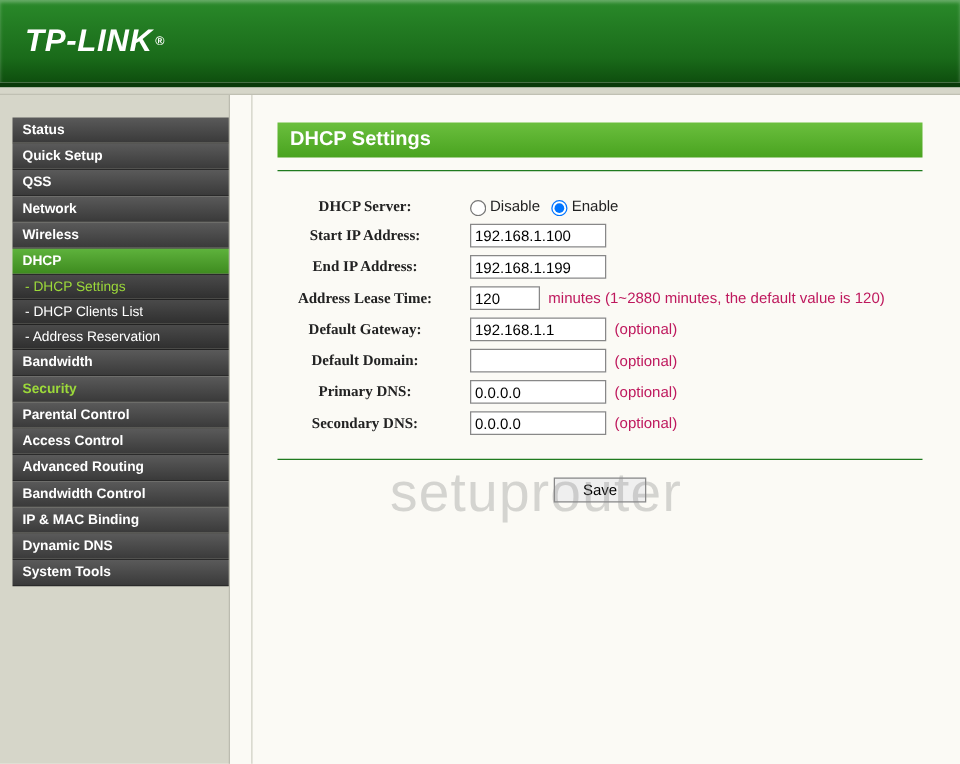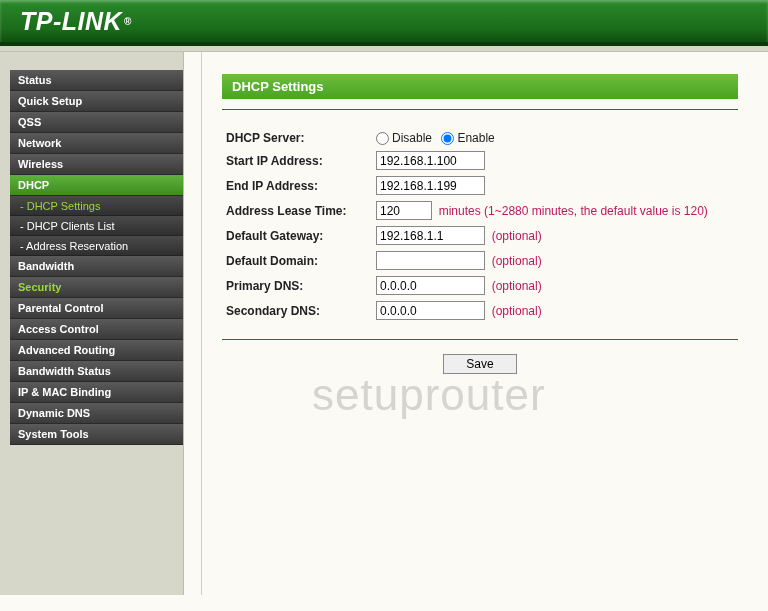--- a/index.html
+++ b/index.html
@@ -7,21 +7,21 @@
   font-family: Arial, Helvetica, sans-serif;
   font-size: 12px;
   background: #fbfaf5;
   width: 768px;
   height: 611px;
   overflow: hidden;
   position: relative;
 }
 .header {
   background: linear-gradient(to bottom, #2a8a2a 0%, #1a6b1a 70%, #0e4e0e 100%);
-  height: 46px;
+  height: 70px;
   border-bottom: 4px solid #0a3a0a;
   display: flex;
   align-items: center;
   padding-left: 20px;
   box-shadow: inset 0 2px 3px rgba(255,255,255,0.3);
 }
 .brand {
   color: #fff;
   font-size: 25px;
   font-weight: bold;
@@ -79,45 +79,46 @@
   border-right: 1px solid #d0d0c3;
 }
 .content {
   flex: 1;
   padding: 22px 30px 0 20px;
   position: relative;
 }
 .panel-title {
   background: linear-gradient(to bottom, #6bbf3e, #49a31f);
   color: #fff;
-  font-size: 13px;
+  font-size: 16px;
   font-weight: bold;
   padding: 5px 10px;
   margin-bottom: 4px;
 }
 .hr-green {
   border: none;
   border-top: 1px solid #1f7a1f;
   margin: 10px 0 18px 0;
 }
 .form-table {
   width: 100%;
   border-collapse: collapse;
 }
 .form-table td {
   padding: 3px 4px;
   font-size: 12px;
   color: #222;
   vertical-align: middle;
 }
 .form-table td.lbl {
-  text-align: left;
+  text-align: center;
   font-weight: bold;
   width: 150px;
   padding-right: 14px;
+  font-family: Liberation Serif, serif;
 }
 .form-table input[type=text] {
   border: 1px solid #888;
   height: 19px;
   padding: 0 3px;
   font-size: 12px;
   width: 109px;
 }
 .form-table input.narrow { width: 56px; }
 .note { color: #be185d; }
@@ -171,21 +172,21 @@
     <div class="nav-item">Wireless</div>
     <div class="nav-item active">DHCP</div>
     <div class="nav-sub active">- DHCP Settings</div>
     <div class="nav-sub">- DHCP Clients List</div>
     <div class="nav-sub">- Address Reservation</div>
     <div class="nav-item">Bandwidth</div>
     <div class="nav-item nav-highlight">Security</div>
     <div class="nav-item">Parental Control</div>
     <div class="nav-item">Access Control</div>
     <div class="nav-item">Advanced Routing</div>
-    <div class="nav-item">Bandwidth Status</div>
+    <div class="nav-item">Bandwidth Control</div>
     <div class="nav-item">IP &amp; MAC Binding</div>
     <div class="nav-item">Dynamic DNS</div>
     <div class="nav-item">System Tools</div>
   </div>
 
   <div class="divider-col"></div>
 
   <div class="content">
     <div class="panel-title">DHCP Settings</div>
     <hr class="hr-green">

